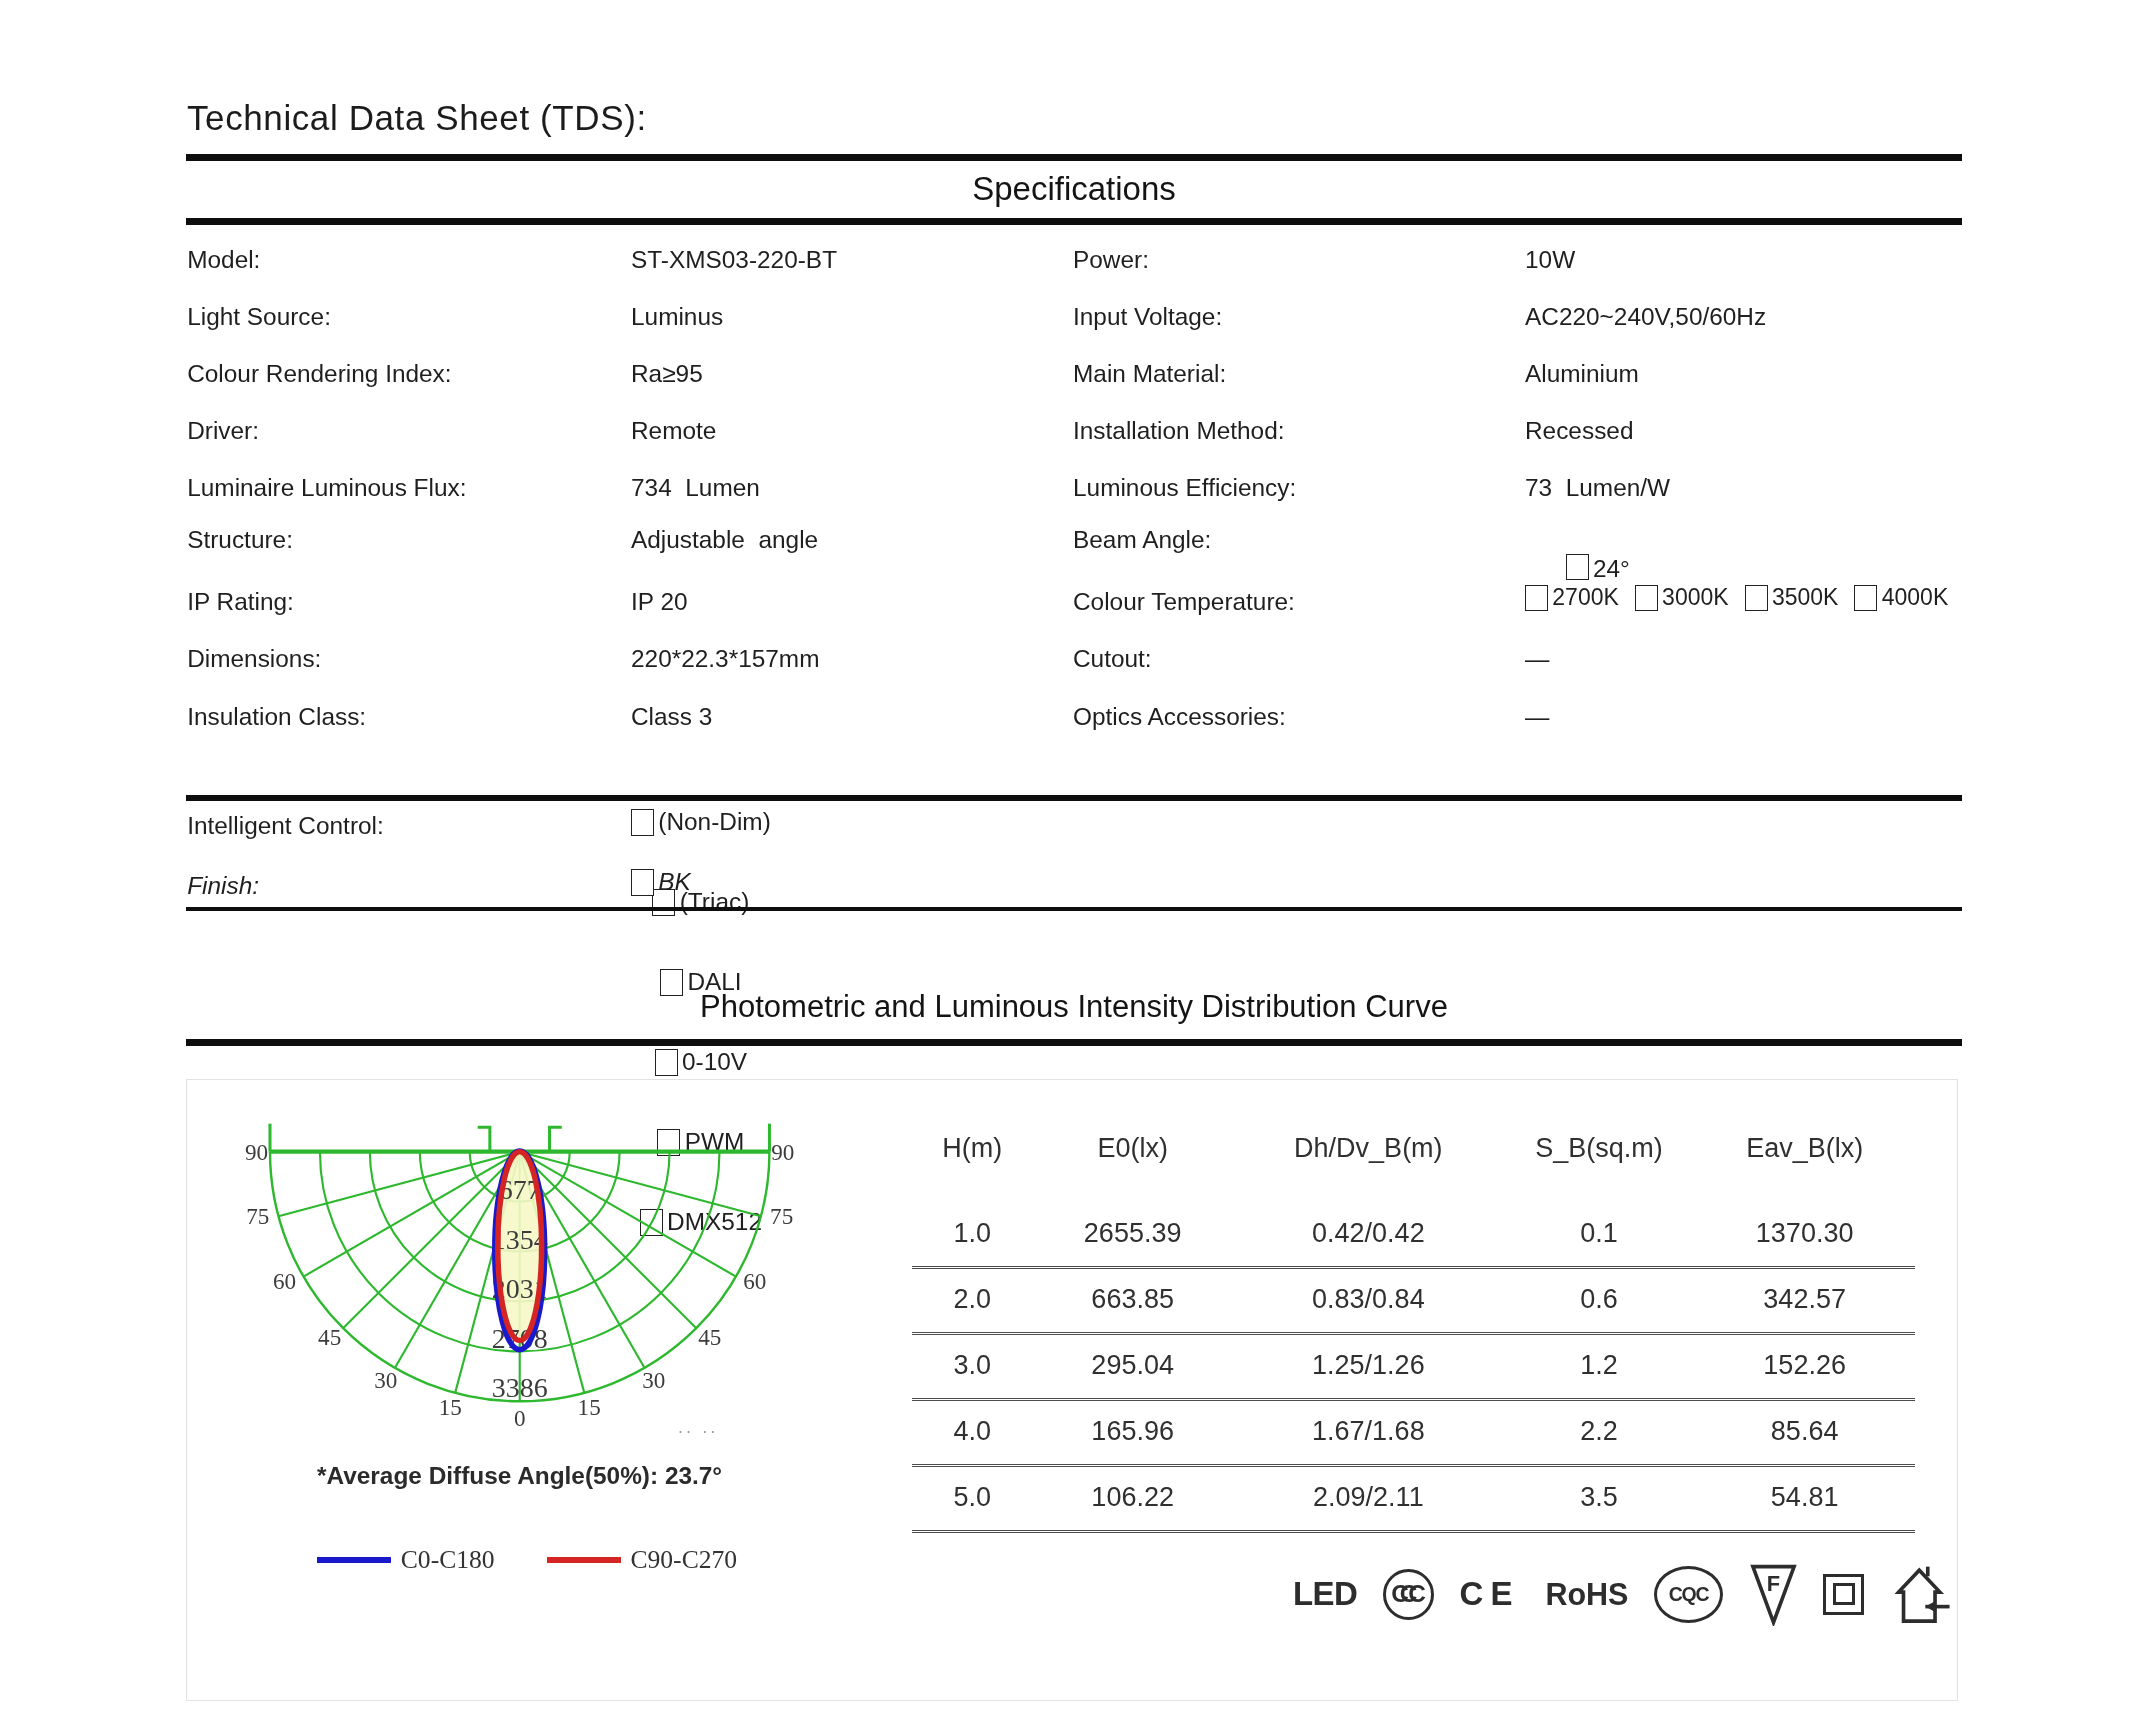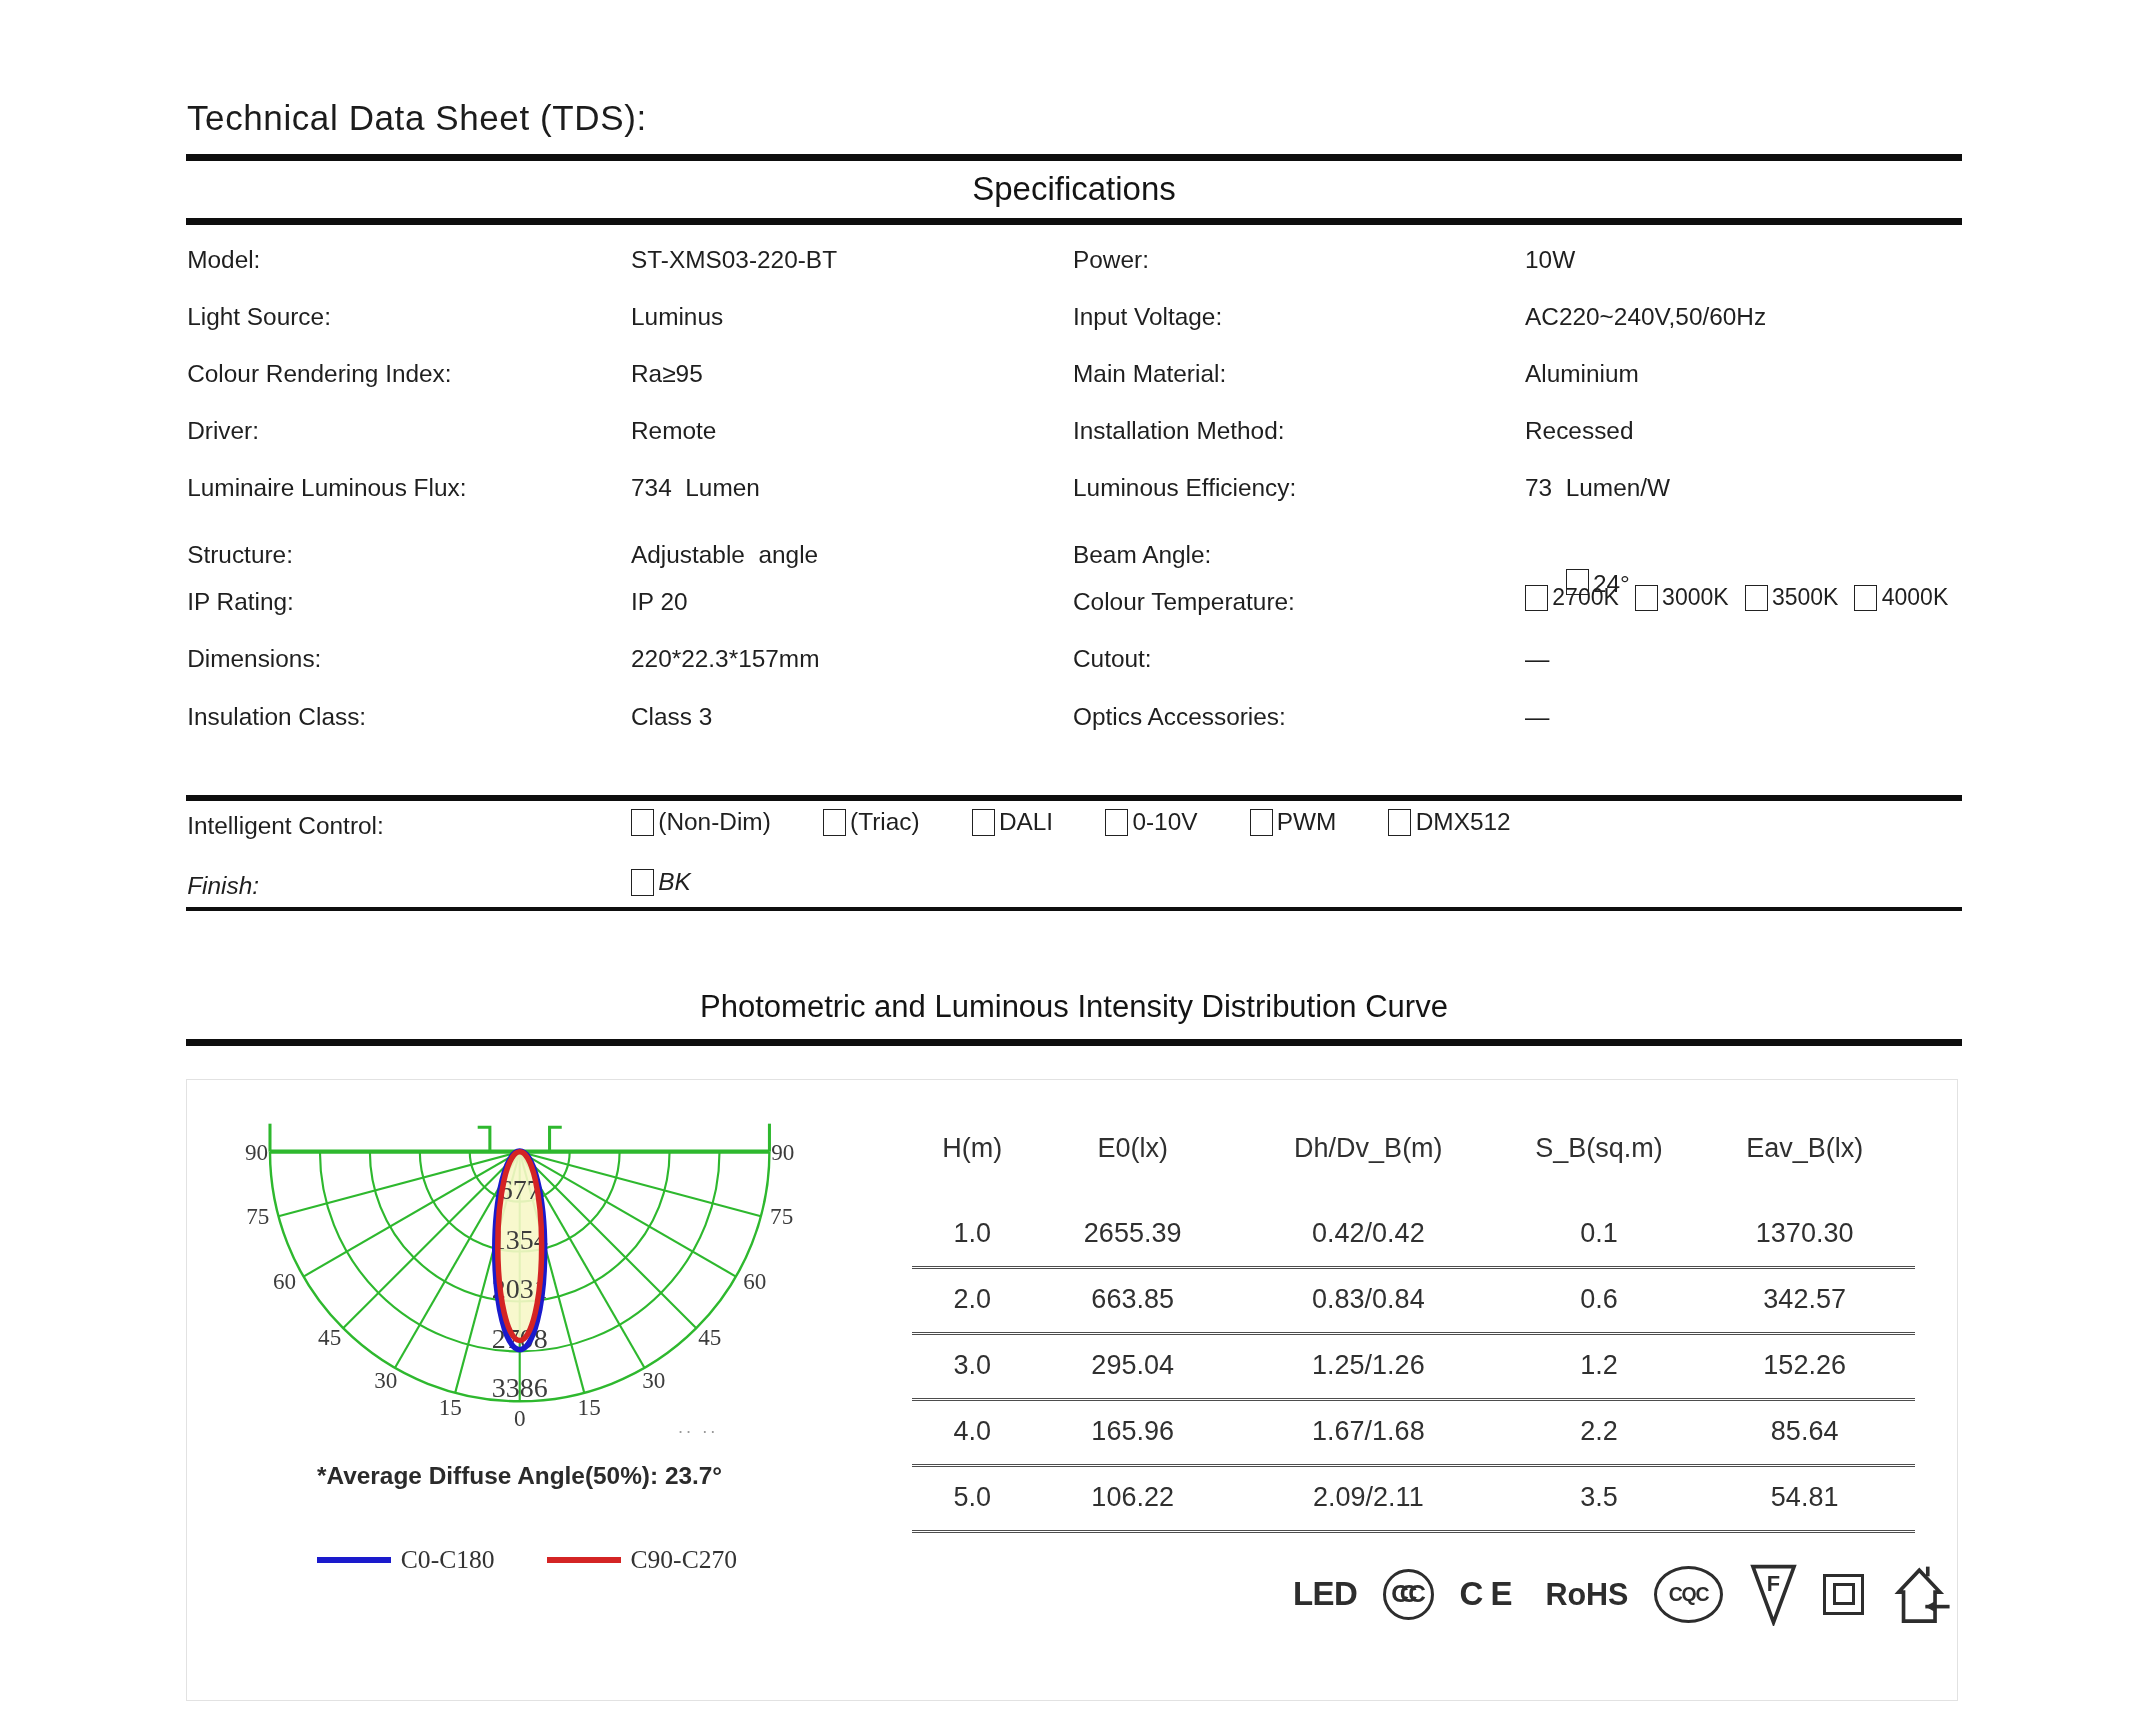--- a/index.html
+++ b/index.html
@@ -80,21 +80,21 @@
     <span class="spec-v1">Remote</span>
     <span class="spec-l2">Installation Method:</span>
     <span class="spec-v2">Recessed</span>
   </div>
   <div class="spec-row" style="top:474px;">
     <span class="spec-l1">Luminaire Luminous Flux:</span>
     <span class="spec-v1">734  Lumen</span>
     <span class="spec-l2">Luminous Efficiency:</span>
     <span class="spec-v2">73  Lumen/W</span>
   </div>
-  <div class="spec-row" style="top:541px;">
+  <div class="spec-row" style="top:526px;">
     <span class="spec-l1">Structure:</span>
     <span class="spec-v1">Adjustable  angle</span>
     <span class="spec-l2">Beam Angle:</span>
     <span class="spec-v2">
       <span class="cb"></span><span class="opt-label">24°</span>
     </span>
   </div>
   <div class="spec-row" style="top:588px;text-decoration:underline;">
     <span class="spec-l1">IP Rating:</span>
     <span class="spec-v1">IP 20</span>
@@ -127,21 +127,21 @@
   <div class="spec-row" style="top:703px;">
     <span class="spec-l1">Insulation Class:</span>
     <span class="spec-v1">Class 3</span>
     <span class="spec-l2">Optics Accessories:</span>
     <span class="spec-v2">—</span>
   </div>
 
   <div class="rule" style="left:186px;top:795px;width:1776px;height:5.5px;"></div>
   <div class="spec-row" style="top:812px;">
     <span class="spec-l1">Intelligent Control:</span>
-    <span class="cbgroup" style="left:445px;top:-3.7px;gap:52px;">
+    <span class="cbgroup" style="left:445px;top:-3.7px;gap:52px;flex-direction:column;">
       <span class="cbitem">
           <span class="cb"></span>
           <span class="opt-label">(Non-Dim)</span>
         </span>
       <span class="cbitem">
           <span class="cb"></span>
           <span class="opt-label">(Triac)</span>
         </span>
       <span class="cbitem">
           <span class="cb"></span>

